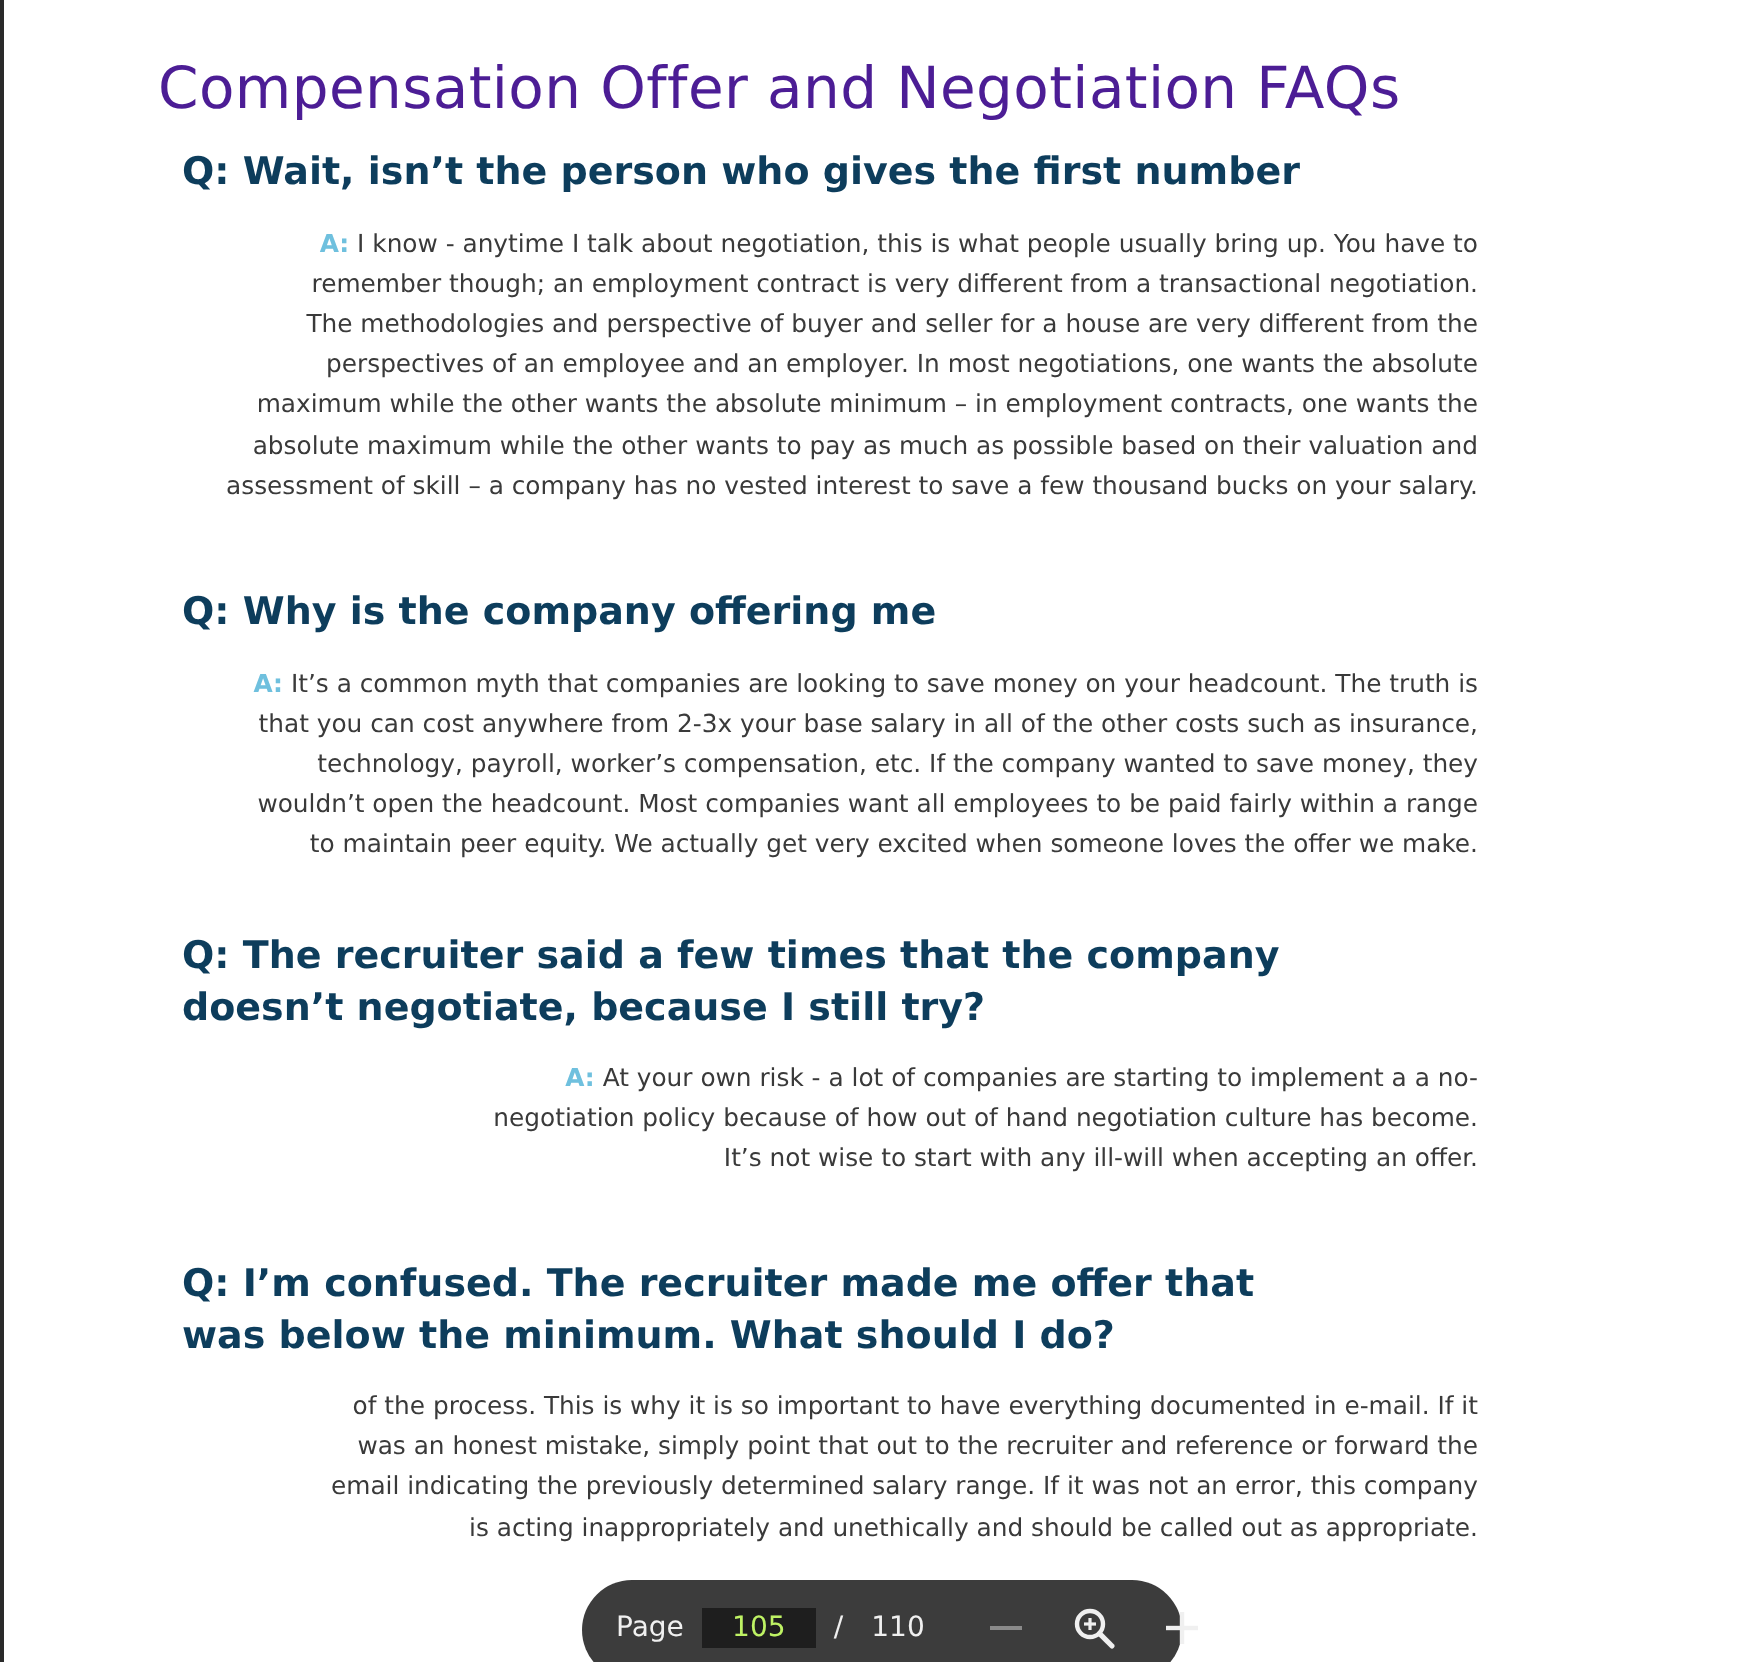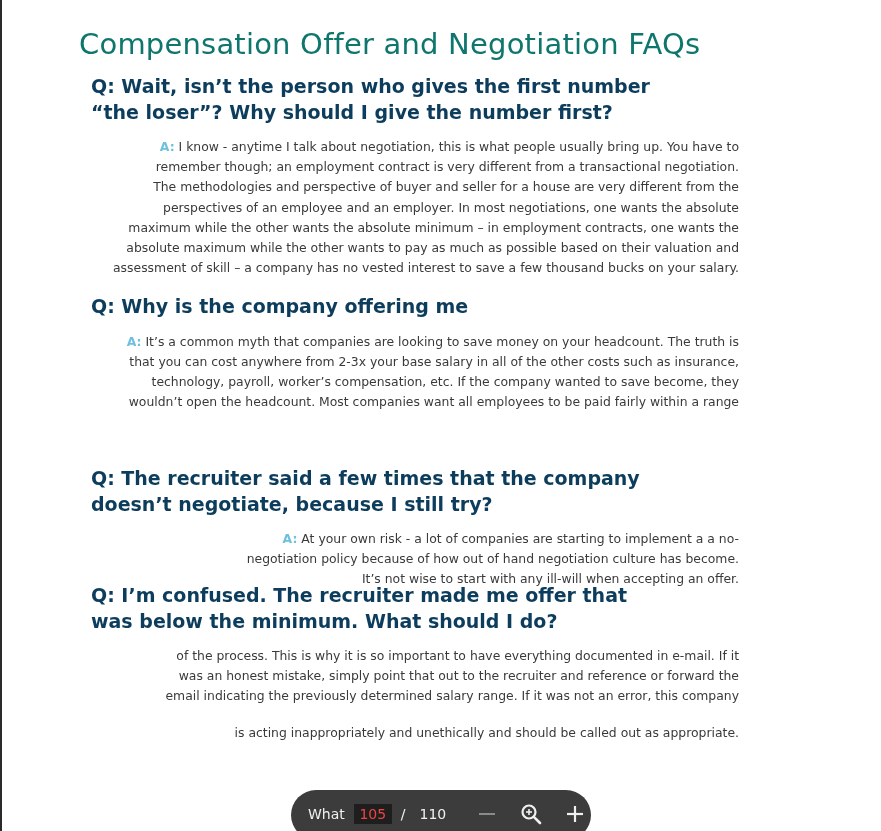--- a/index.html
+++ b/index.html
@@ -9,21 +9,21 @@
     font-family: "DejaVu Sans", sans-serif;
   }
   .left-border {
     position: absolute; left: 0; top: 0; width: 2px; height: 831px; background: #2a2a2a;
   }
   .page {
     position: absolute; left: 79px; top: 0; width: 660px;
   }
   .doc-title {
     position: absolute; left: 0; top: 8px;
-    font-size: 29px; color: #0f766e; white-space: nowrap;
+    font-size: 29px; color: #4c1d95; white-space: nowrap;
     letter-spacing: 0.2px; font-weight: normal;
   }
   .faq { position: absolute; left: 0; width: 660px; }
   .q {
     font-family: "DejaVu Sans", sans-serif; font-weight: bold;
     font-size: 19px; line-height: 25.5px; color: #0d3d5c; margin: 12px;
     white-space: nowrap;
   }
   .a {
     font-size: 12.4px; line-height: 20.2px; color: #3a3a3a; margin: 0;
@@ -32,21 +32,21 @@
   .a .line { display: block; text-align: right; }
   .a-label { color: #6fc0de; font-weight: bold; }
   .toolbar {
     position: absolute; left: 291px; top: 790px; width: 300px; height: 50px;
     background: #3c3c3c; border-radius: 25px;
     display: flex; align-items: flex-start; color: #f0f0f0;
     font-family: "DejaVu Sans", sans-serif;
   }
   .tb-left { display: flex; align-items: center; height: 48px; padding-left: 17px; font-size: 14px; }
   .page-input {
-    background: #1e1e1e; color: #ef4444; border: none; width: 38px; height: 20px;
+    background: #1e1e1e; color: #bef264; border: none; width: 57px; height: 20px;
     text-align: center; font-size: 14px; margin: 0 9px 0 9px; padding: 0;
     font-family: "DejaVu Sans", sans-serif;
   }
   .sep-slash { margin-right: 14px; }
   .tb-divider { width: 1px; height: 41px; background: #5a5a5a; margin-left: 17px; margin-top: 0; }
   .tb-btn {
     width: 44px; height: 48px; display: flex; align-items: center; justify-content: center;
     cursor: pointer;
   }
   .tb-btns { display: flex; align-items: center; margin-left: 2px; }
@@ -55,74 +55,74 @@
 <body>
 
 <div class="left-border"></div>
 
 <div class="page">
   <h1 class="doc-title">Compensation Offer and Negotiation FAQs</h1>
 
   <div class="faq" style="top:62px;">
     <p class="q">
       <span style="display:block">Q: Wait, isn’t the person who gives the first number</span>
-      <span style="display:block">“the loser”? Why should I give the number first?</span>
     </p>
     <p class="a">
       <span class="line"><span class="a-label">A:</span> <span>I know - anytime I talk about negotiation, this is what people usually bring up. You have to</span></span>
       <span class="line">remember though; an employment contract is very different from a transactional negotiation.</span>
       <span class="line">The methodologies and perspective of buyer and seller for a house are very different from the</span>
       <span class="line">perspectives of an employee and an employer.  In most negotiations, one wants the absolute</span>
       <span class="line">maximum while the other wants the absolute minimum – in employment contracts, one wants the</span>
       <span class="line">absolute maximum while the other wants to pay as much as possible based on their valuation and</span>
       <span class="line">assessment of skill – a company has no vested interest to save a few thousand bucks on your salary.</span>
     </p>
   </div>
 
   <div class="faq" style="top:282px;">
     <p class="q">
       <span style="display:block">Q: Why is the company offering me</span>
     </p>
     <p class="a">
       <span class="line"><span class="a-label">A:</span> <span>It’s a common myth that companies are looking to save money on your headcount. The truth is</span></span>
       <span class="line">that you can cost anywhere from 2-3x your base salary in all of the other costs such as insurance,</span>
-      <span class="line">technology, payroll, worker’s compensation, etc. If the company wanted to save become, they</span>
+      <span class="line">technology, payroll, worker’s compensation, etc. If the company wanted to save money, they</span>
       <span class="line">wouldn’t open the headcount. Most companies want all employees to be paid fairly within a range</span>
+      <span class="line">to maintain peer equity. We actually get very excited when someone loves the offer we make.</span>
     </p>
   </div>
 
   <div class="faq" style="top:454px;">
     <p class="q">
       <span style="display:block">Q: The recruiter said a few times that the company</span>
       <span style="display:block">doesn’t negotiate, because I still try?</span>
     </p>
     <p class="a">
       <span class="line"><span class="a-label">A:</span> <span>At your own risk - a lot of companies are starting to implement a a no-</span></span>
       <span class="line">negotiation policy because of how out of hand negotiation culture has become.</span>
       <span class="line">It’s not wise to start with any ill-will when accepting an offer.</span>
     </p>
   </div>
 
-  <div class="faq" style="top:571px;">
+  <div class="faq" style="top:618px;">
     <p class="q">
       <span style="display:block">Q: I’m confused. The recruiter made me offer that</span>
       <span style="display:block">was below the minimum. What should I do?</span>
     </p>
     <p class="a">
       <span class="line">of the process. This is why it is so important to have everything documented in e-mail. If it</span>
       <span class="line">was an honest mistake, simply point that out to the recruiter and reference or forward the</span>
       <span class="line">email indicating the previously determined salary range. If it was not an error, this company</span>
-      <span class="line" style="margin-top:16px">is acting inappropriately and unethically and should be called out as appropriate.</span>
+      <span class="line" style="margin-top:0">is acting inappropriately and unethically and should be called out as appropriate.</span>
     </p>
   </div>
 </div>
 
 <div class="toolbar">
   <div class="tb-left">
-    <span>What</span>
+    <span>Page</span>
     <input class="page-input" type="text" value="105" style="">
     <span class="sep-slash">/</span>
     <span>110</span>
   </div>
   <div class="tb-divider"></div>
   <div class="tb-btns">
     <div class="tb-btn">
       <svg width="18" height="18" viewBox="0 0 18 18">
         <line x1="1" y1="9" x2="17" y2="9" stroke="#8a8a8a" stroke-width="2"></line>
       </svg>

